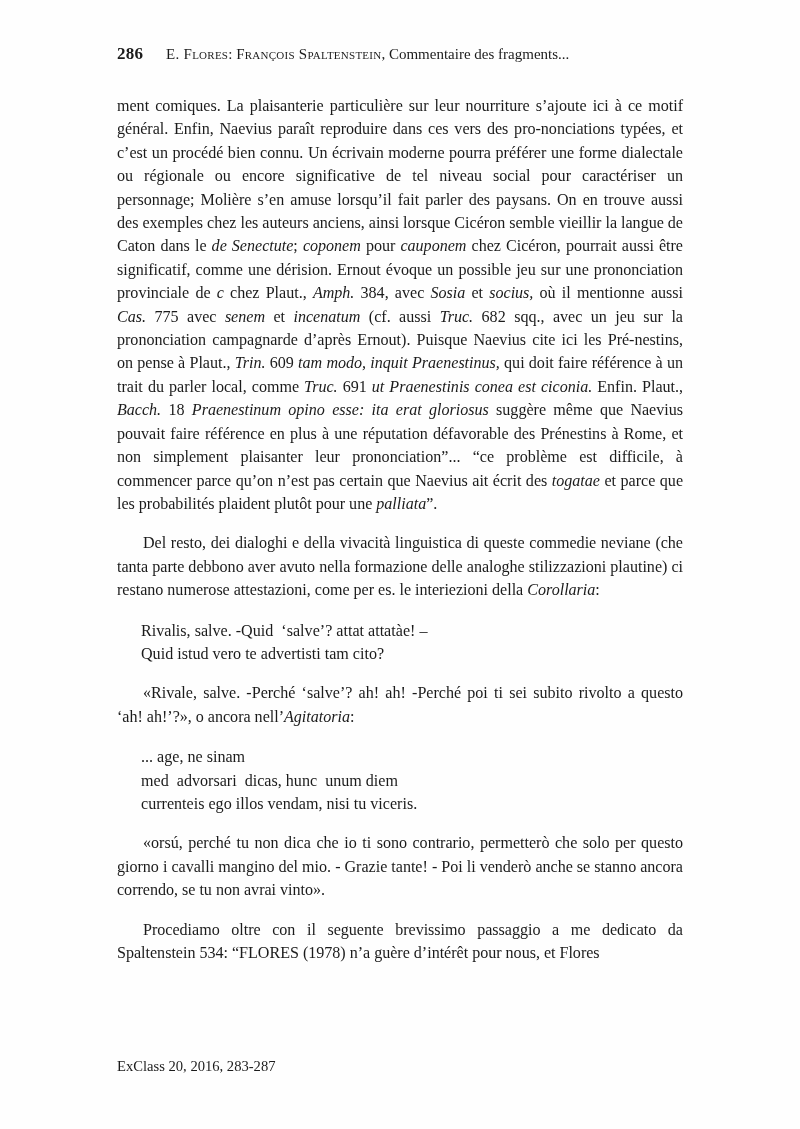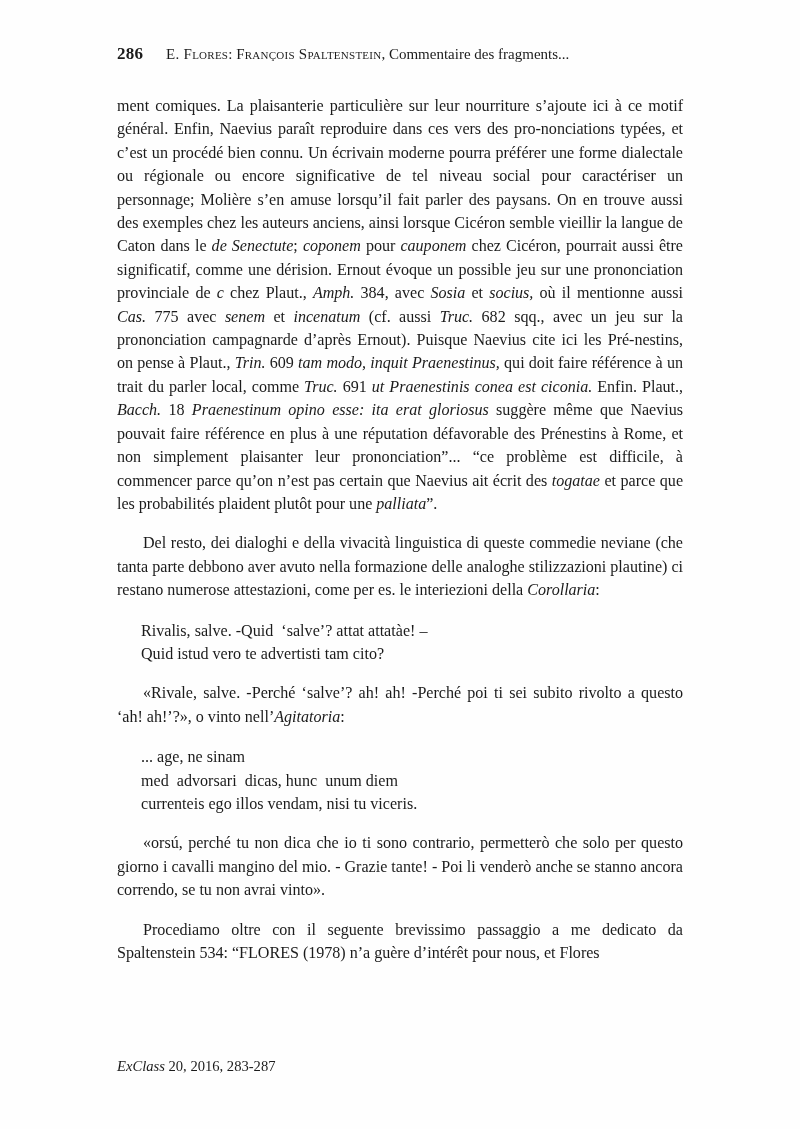--- a/index.html
+++ b/index.html
@@ -93,41 +93,40 @@
 
   
   .footer {
     position: absolute;
     left: 117px;
     top: 1056px;
     font-size: 14.6px;
     line-height: 20px;
   }
   .footer .jr {
-    font-style: italic;
   }
 </style>
 </head>
 <body>
 
 <div class="page">
 
   <div class="running-head">
     <span class="folio">286</span><span class="head-title"><span class="smallcaps">E. F</span><span class="smallcaps">lores</span><span>: </span><span class="smallcaps">F</span><span class="smallcaps">rançois</span><span class="smallcaps"> S</span><span class="smallcaps">paltenstein</span><span>, </span><span class="head-ital">Commentaire des fragments...</span></span>
   </div>
 
   <div class="textblock">
 
     <p class="para cont"><span>ment  comiques. La plaisanterie particulière sur leur nourriture s’ajoute ici à ce motif général. Enfin, Naevius paraît reproduire dans  ces  vers  des  pro-nonciations  typées, et c’est un procédé bien connu. Un écrivain moderne pourra préférer une forme dialectale ou régionale ou encore significative de tel niveau social pour caractériser un personnage; Molière s’en amuse  lorsqu’il fait parler des paysans. On en trouve aussi des exemples chez les auteurs anciens, ainsi lorsque Cicéron semble vieillir la langue de Caton dans le </span><i>de Senectute</i><span>; </span><i>coponem</i><span> pour </span><i>cauponem</i><span> chez Cicéron, pourrait aussi être significatif, comme une dérision. Ernout évoque un possible jeu sur une prononciation provinciale de </span><i>c</i><span> chez Plaut., </span><i>Amph.</i><span> 384, avec </span><i>Sosia</i><span> et </span><i>socius,</i><span> où il mentionne aussi </span><i>Cas.</i><span> 775 avec </span><i>senem</i><span> et </span><i>incenatum</i><span> (cf. aussi </span><i>Truc.</i><span> 682 sqq., avec un jeu sur la prononciation campagnarde d’après Ernout). Puisque Naevius  cite ici  les Pré-nestins,  on  pense à Plaut., </span><i>Trin.</i><span> 609 </span><i>tam modo, inquit Praenestinus,</i><span> qui doit faire référence à un trait du parler local, comme </span><i>Truc.</i><span> 691 </span><i>ut Praenestinis conea est ciconia.</i><span> Enfin. Plaut., </span><i>Bacch.</i><span> 18 </span><i>Praenestinum opino esse: ita  erat gloriosus</i><span> suggère même que Naevius pouvait faire référence en plus à une réputation défavorable des Prénestins à Rome, et non simplement plaisanter leur prononciation”... “ce problème est difficile, à commencer  parce  qu’on  n’est  pas certain que Naevius ait écrit des </span><i>togatae</i><span> et parce que les probabilités plaident plutôt pour une </span><i>palliata</i><span>”.</span></p>
 
     <p class="para indent gap-para"><span>Del resto, dei dialoghi e della vivacità linguistica di queste commedie neviane (che  tanta parte debbono aver avuto nella formazione delle analoghe stilizzazioni plautine) ci restano numerose attestazioni, come per es. le interiezioni della </span><i>Corollaria</i><span>:</span></p>
 
     <div class="verse gap-verse-before"><div>Rivalis, salve. -Quid  ‘salve’? attat attatàe! –</div><div>Quid istud vero te advertisti tam cito?</div></div>
 
-    <p class="para indent gap-verse-after"><span>«Rivale, salve. -Perché ‘salve’? ah! ah! -Perché  poi  ti  sei  subito rivolto a questo ‘ah! ah!’?», o vinto nell’</span><i>Agitatoria</i><span>:</span></p>
+    <p class="para indent gap-verse-after"><span>«Rivale, salve. -Perché ‘salve’? ah! ah! -Perché  poi  ti  sei  subito rivolto a questo ‘ah! ah!’?», o ancora nell’</span><i>Agitatoria</i><span>:</span></p>
 
     <div class="verse gap-verse-before"><div>... age, ne sinam</div><div>med  advorsari  dicas, hunc  unum diem</div><div>currenteis ego illos vendam, nisi tu viceris.</div></div>
 
     <p class="para indent gap-verse-after"><span>«orsú, perché tu  non  dica  che  io  ti  sono  contrario, permetterò che solo per questo giorno i cavalli mangino del mio. - Grazie tante! - Poi  li venderò anche se stanno ancora correndo, se tu non avrai vinto».</span></p>
 
     <p class="para indent gap-para"><span>Procediamo oltre con il seguente brevissimo passaggio a me dedicato da Spaltenstein 534: “FLORES (1978) n’a guère d’intérêt pour nous, et Flores</span></p>
 
   </div>
 
   <div class="footer"><span class="jr">ExClass</span><span> 20, 2016, 283-287</span></div>

